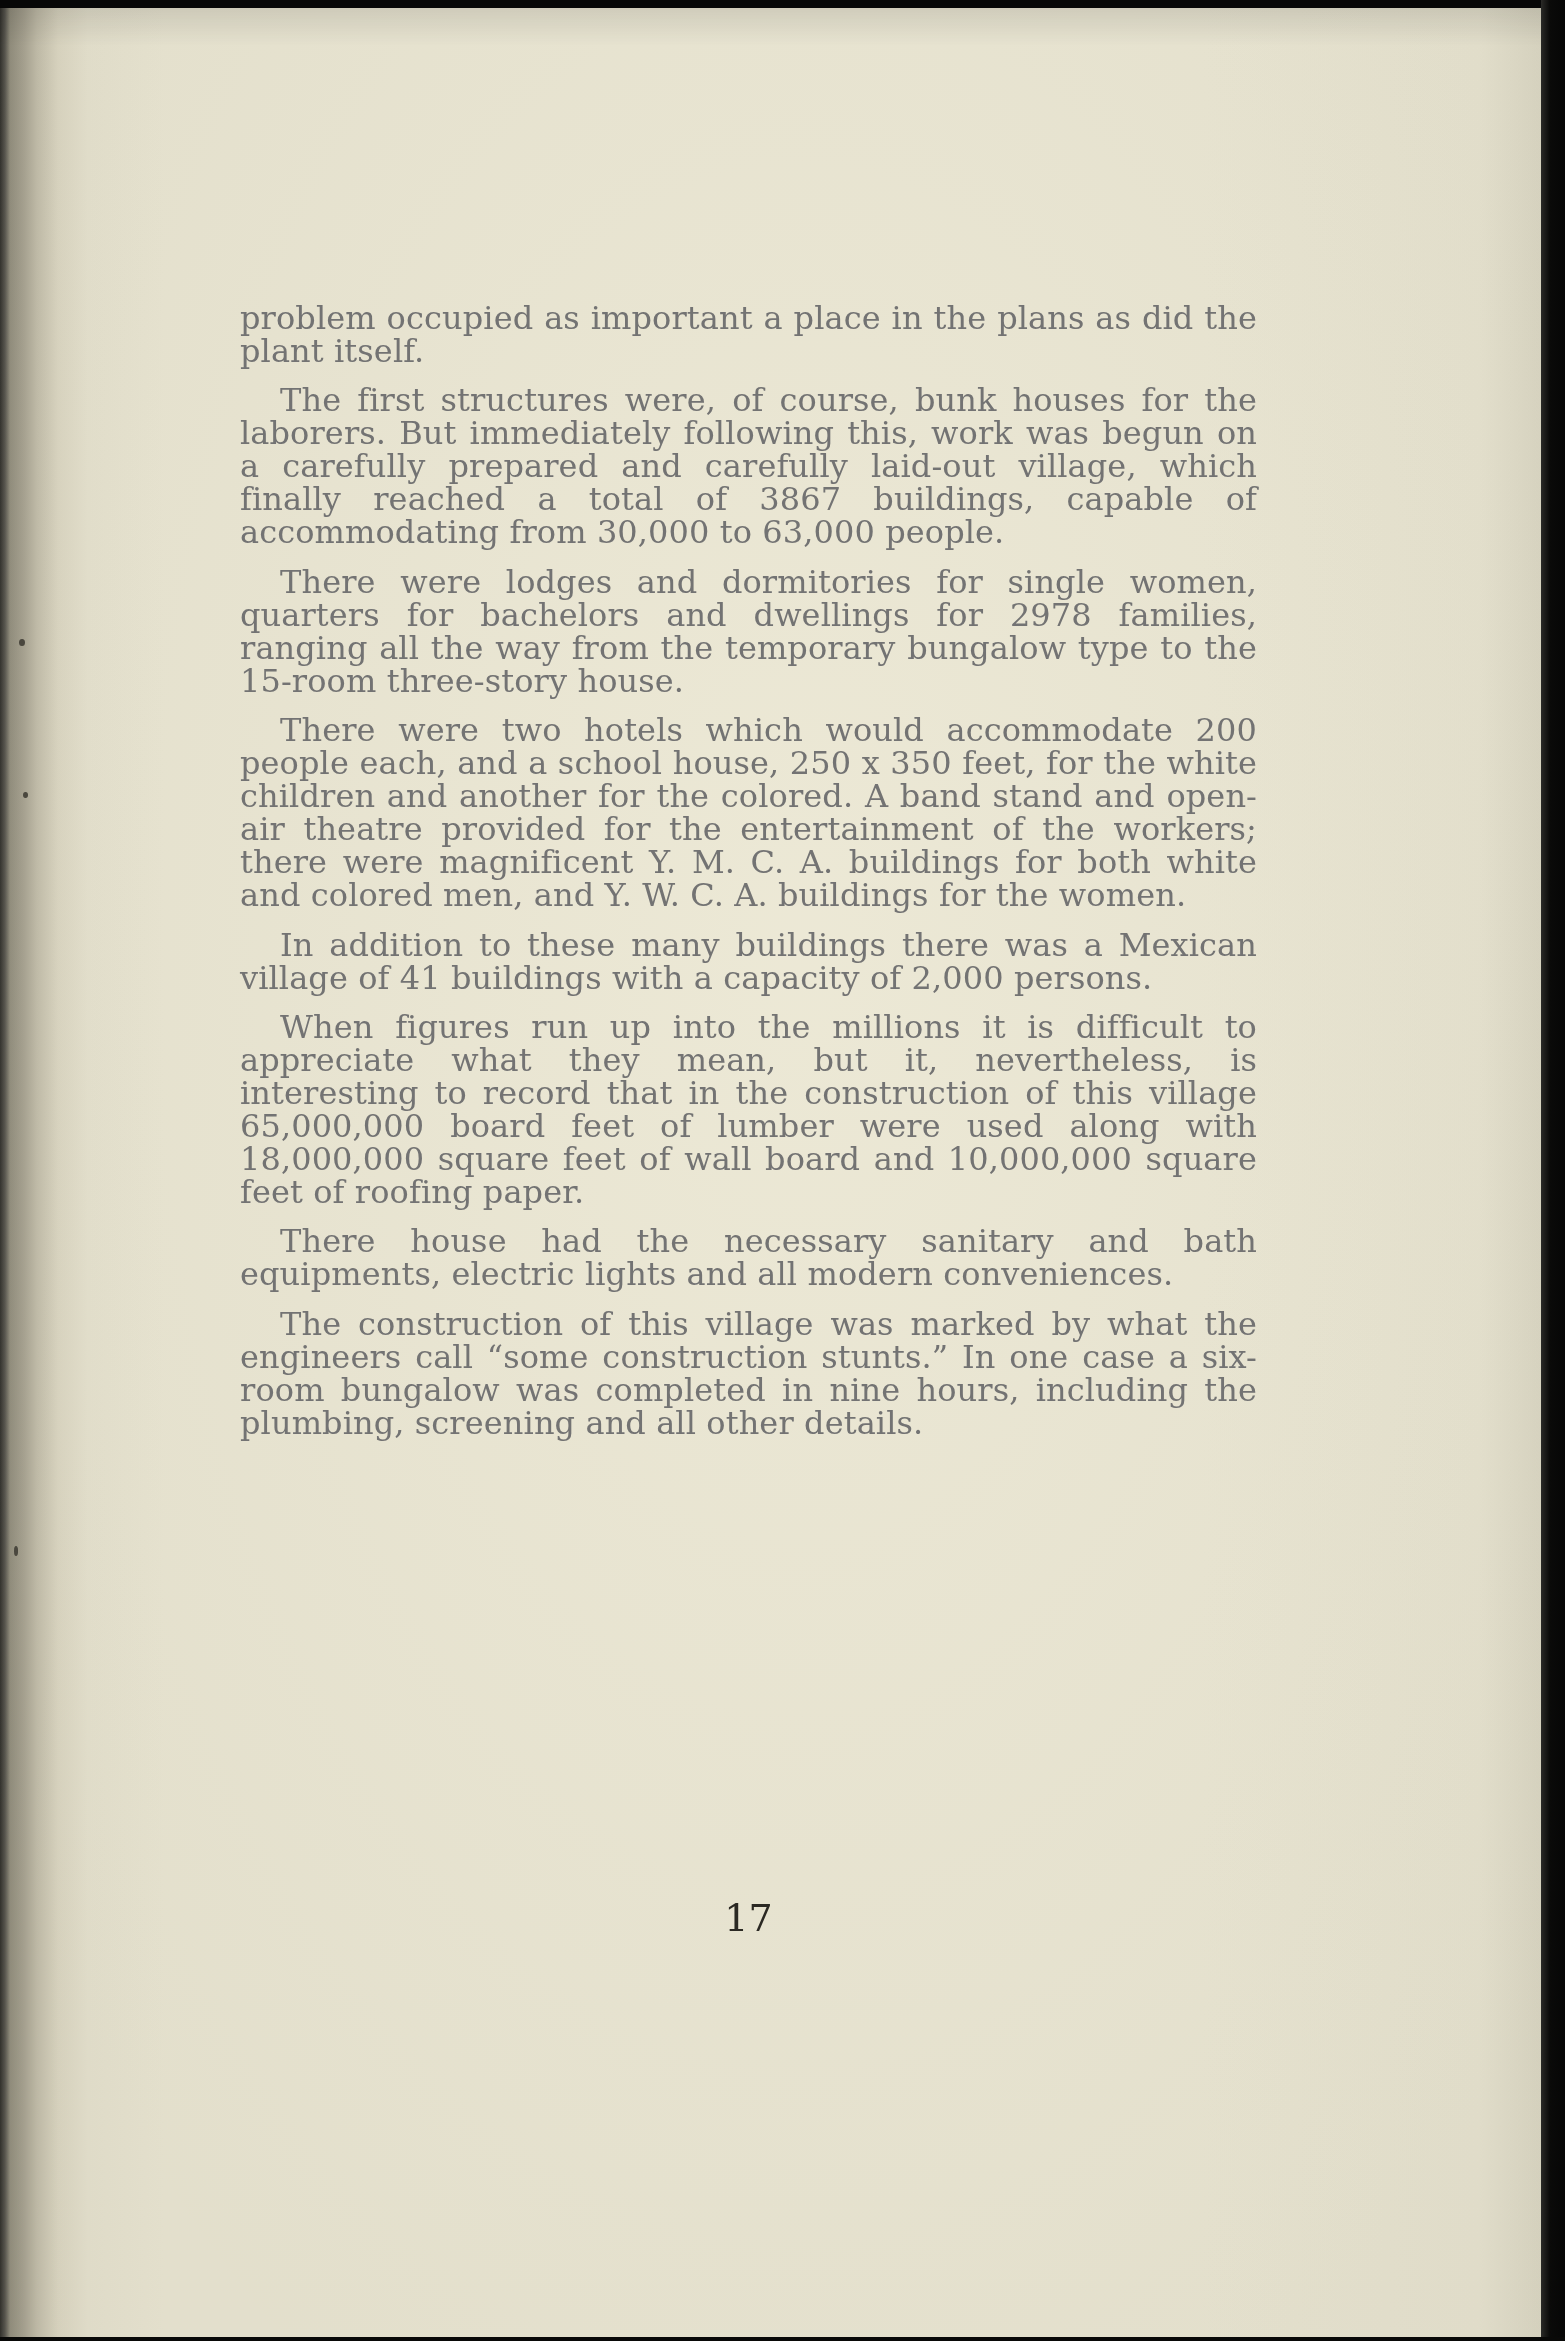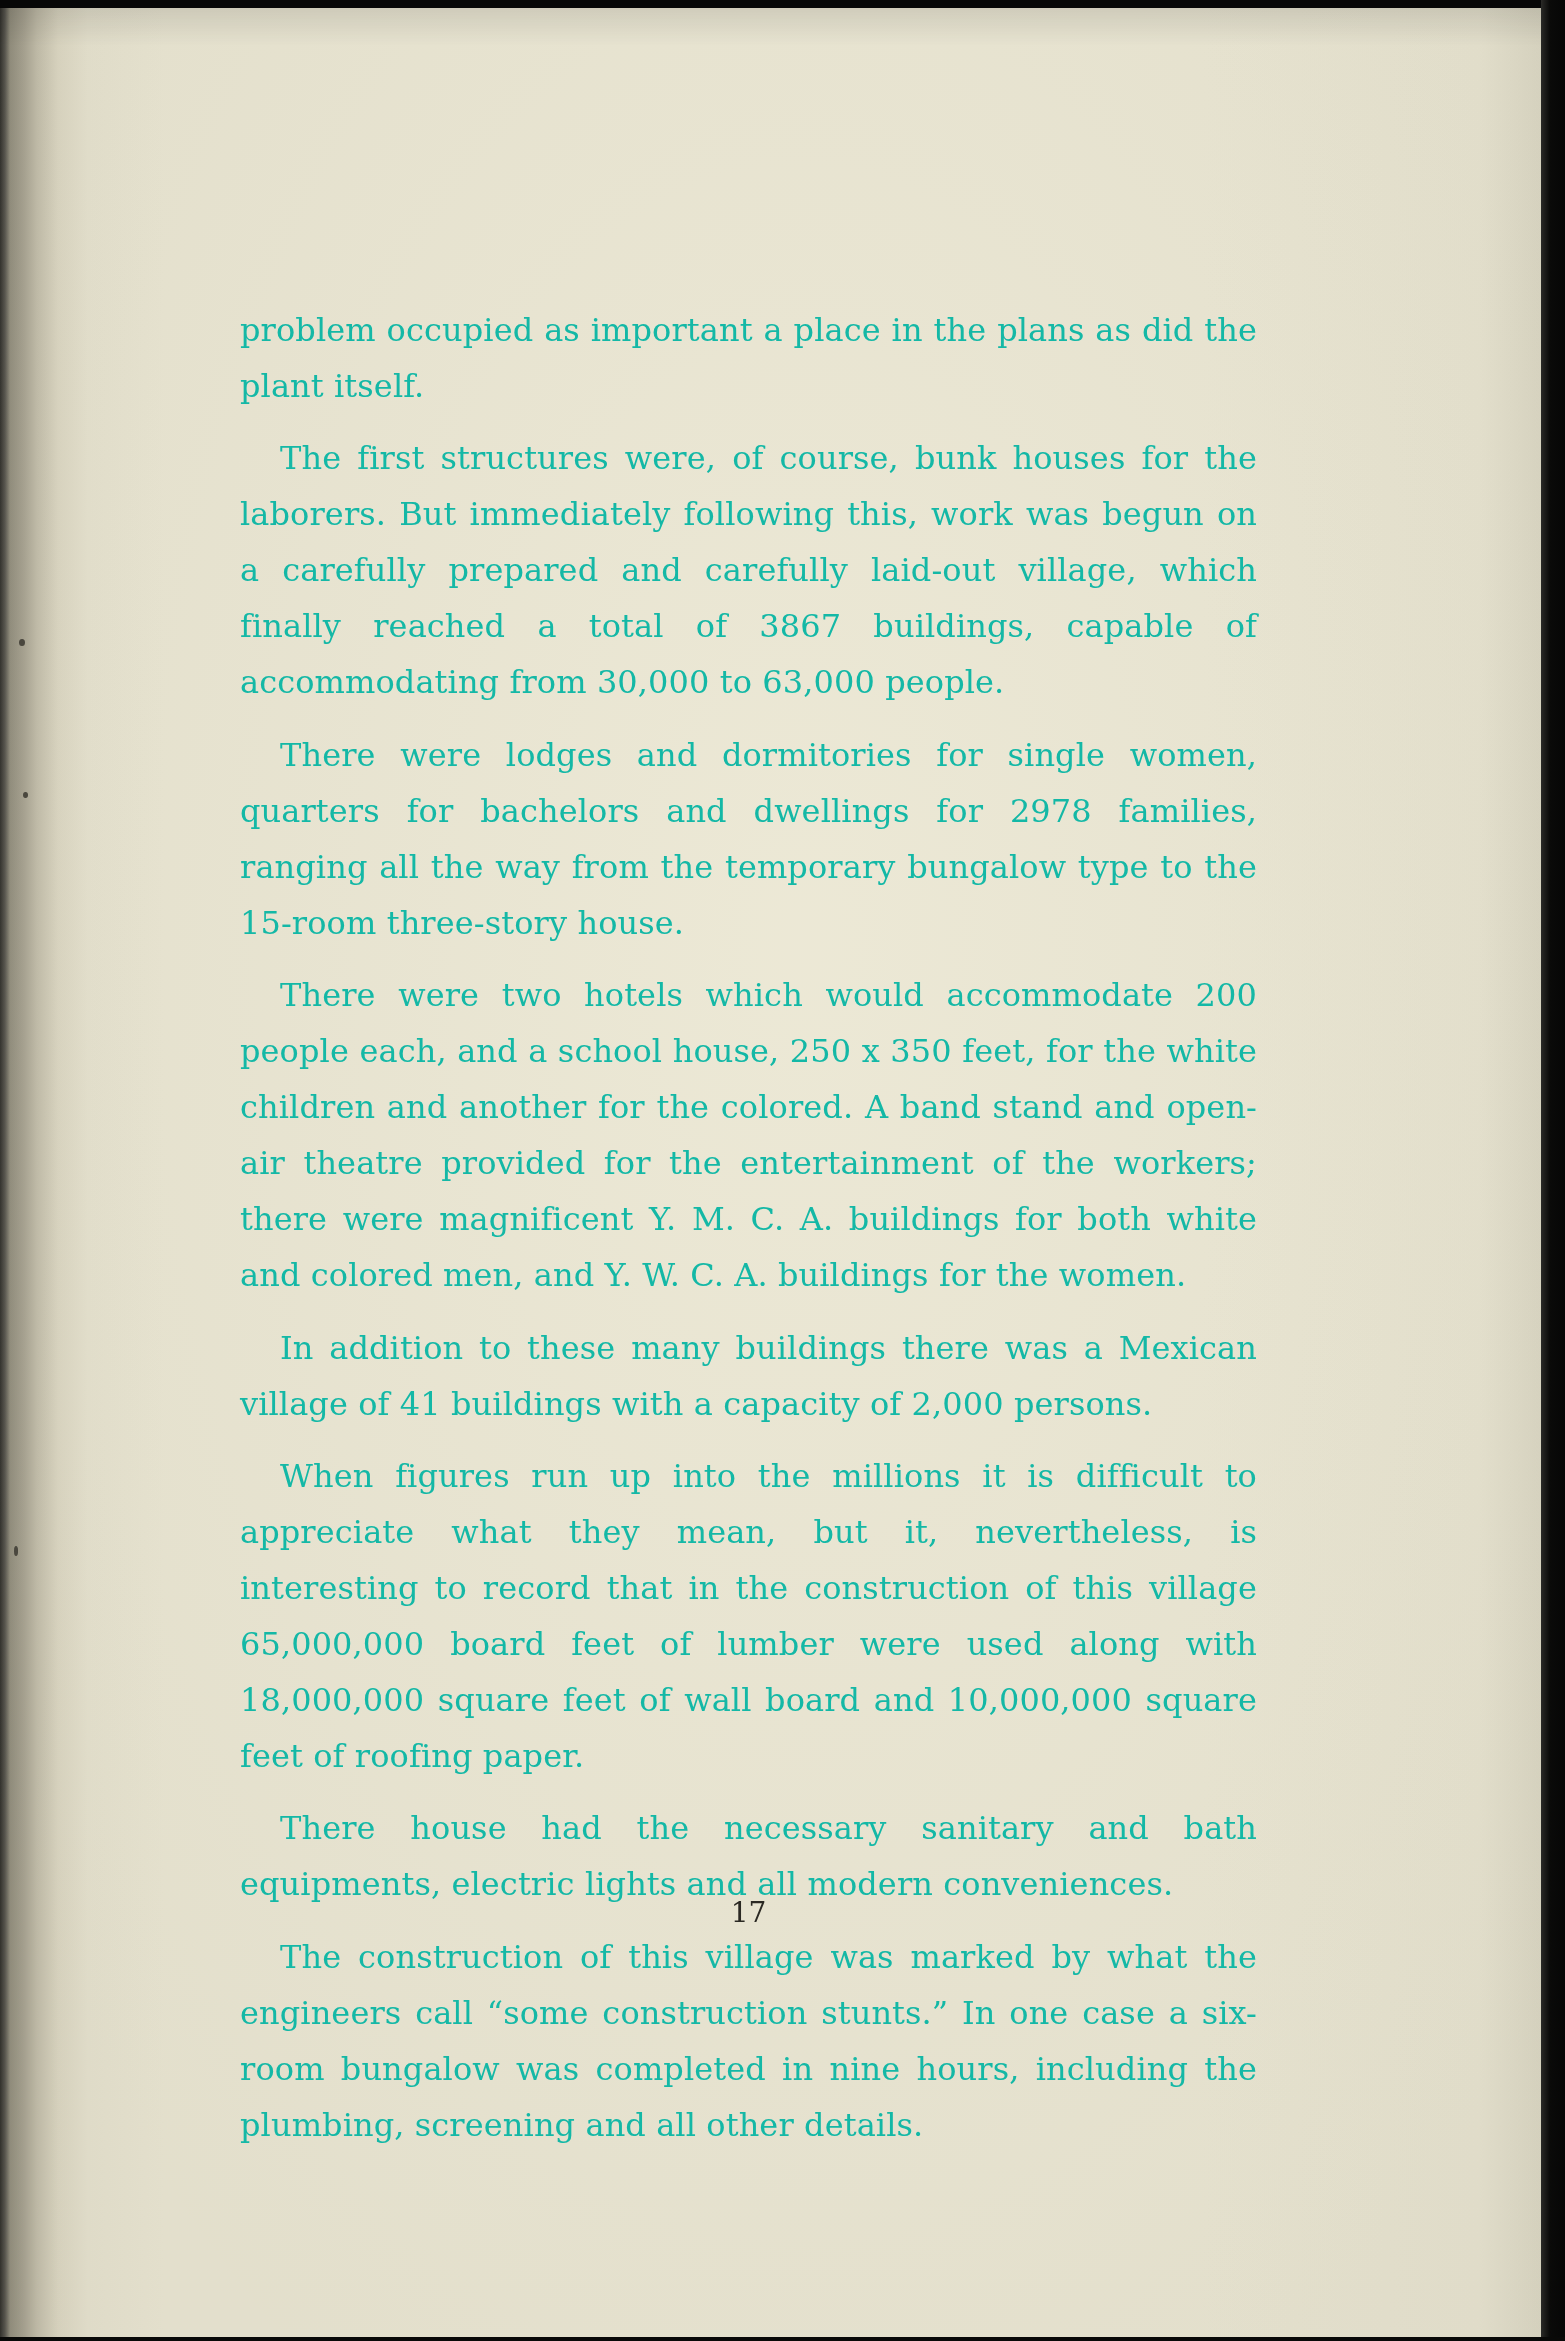--- a/index.html
+++ b/index.html
@@ -63,44 +63,44 @@
     left: 0; bottom: 0;
     width: 100%; height: 5px;
     background: #090908;
   }
 
   .text-block {
     position: absolute;
     left: 240px;
     top: 302px;
     width: 1017px;
-    color: #14b8a6;
+    color: #737373;
     font-size: 32px;
-    line-height: 56px;
+    line-height: 33px;
     text-align: justify;
     letter-spacing: 0.1px;
   }
   .text-block p {
     margin: 0 0 16.4px 0;
   }
   .text-block p.indented {
     text-indent: 40px;
   }
   .text-block p:last-child {
     margin-bottom: 11px;
   }
 
   .page-number {
     position: absolute;
     left: 240px;
     top: 1896px;
     width: 1017px;
     text-align: center;
     color: #2b2923;
-    font-size: 28px;
+    font-size: 38px;
   }
 
   .speck {
     position: absolute;
     background: #4a473e;
     border-radius: 50%;
   }
   .speck-1 { left: 19px; top: 639px; width: 5.7px; height: 7px; }
   .speck-2 { left: 23px; top: 792px; width: 5px; height: 6.3px; }
   .speck-3 { left: 14px; top: 1546px; width: 4.4px; height: 10px; }

